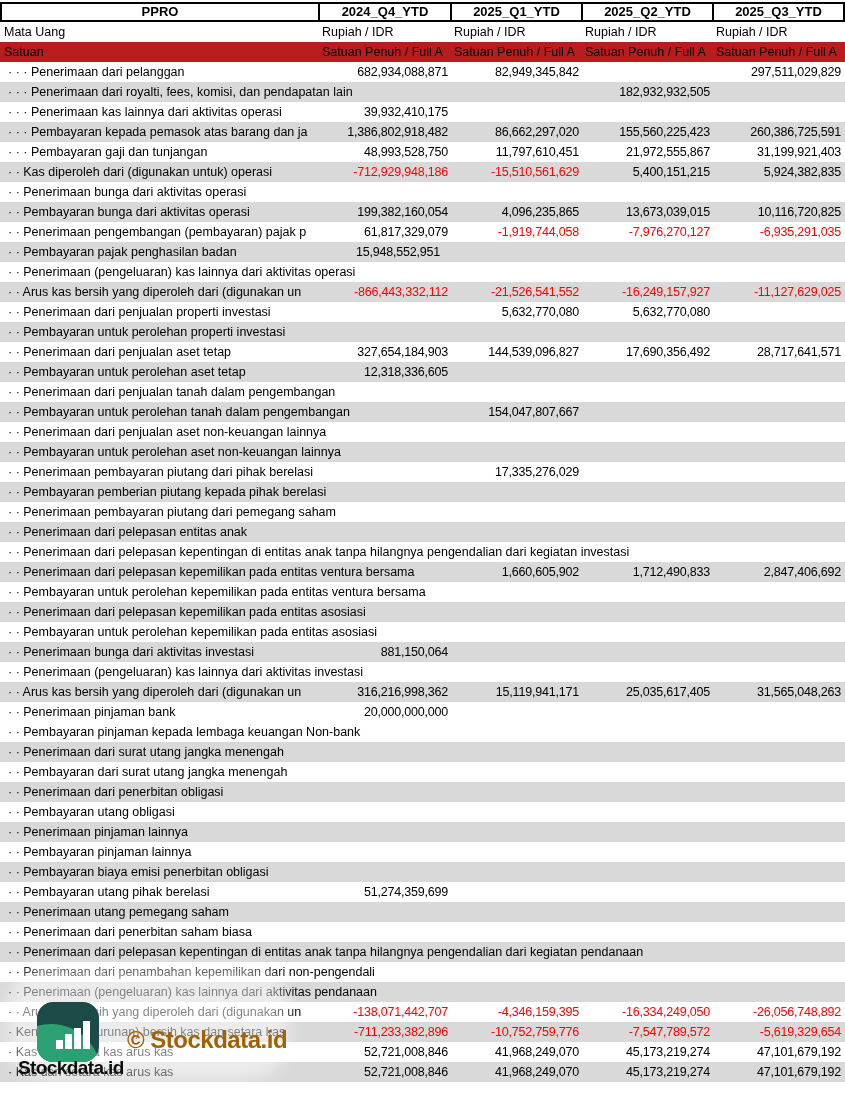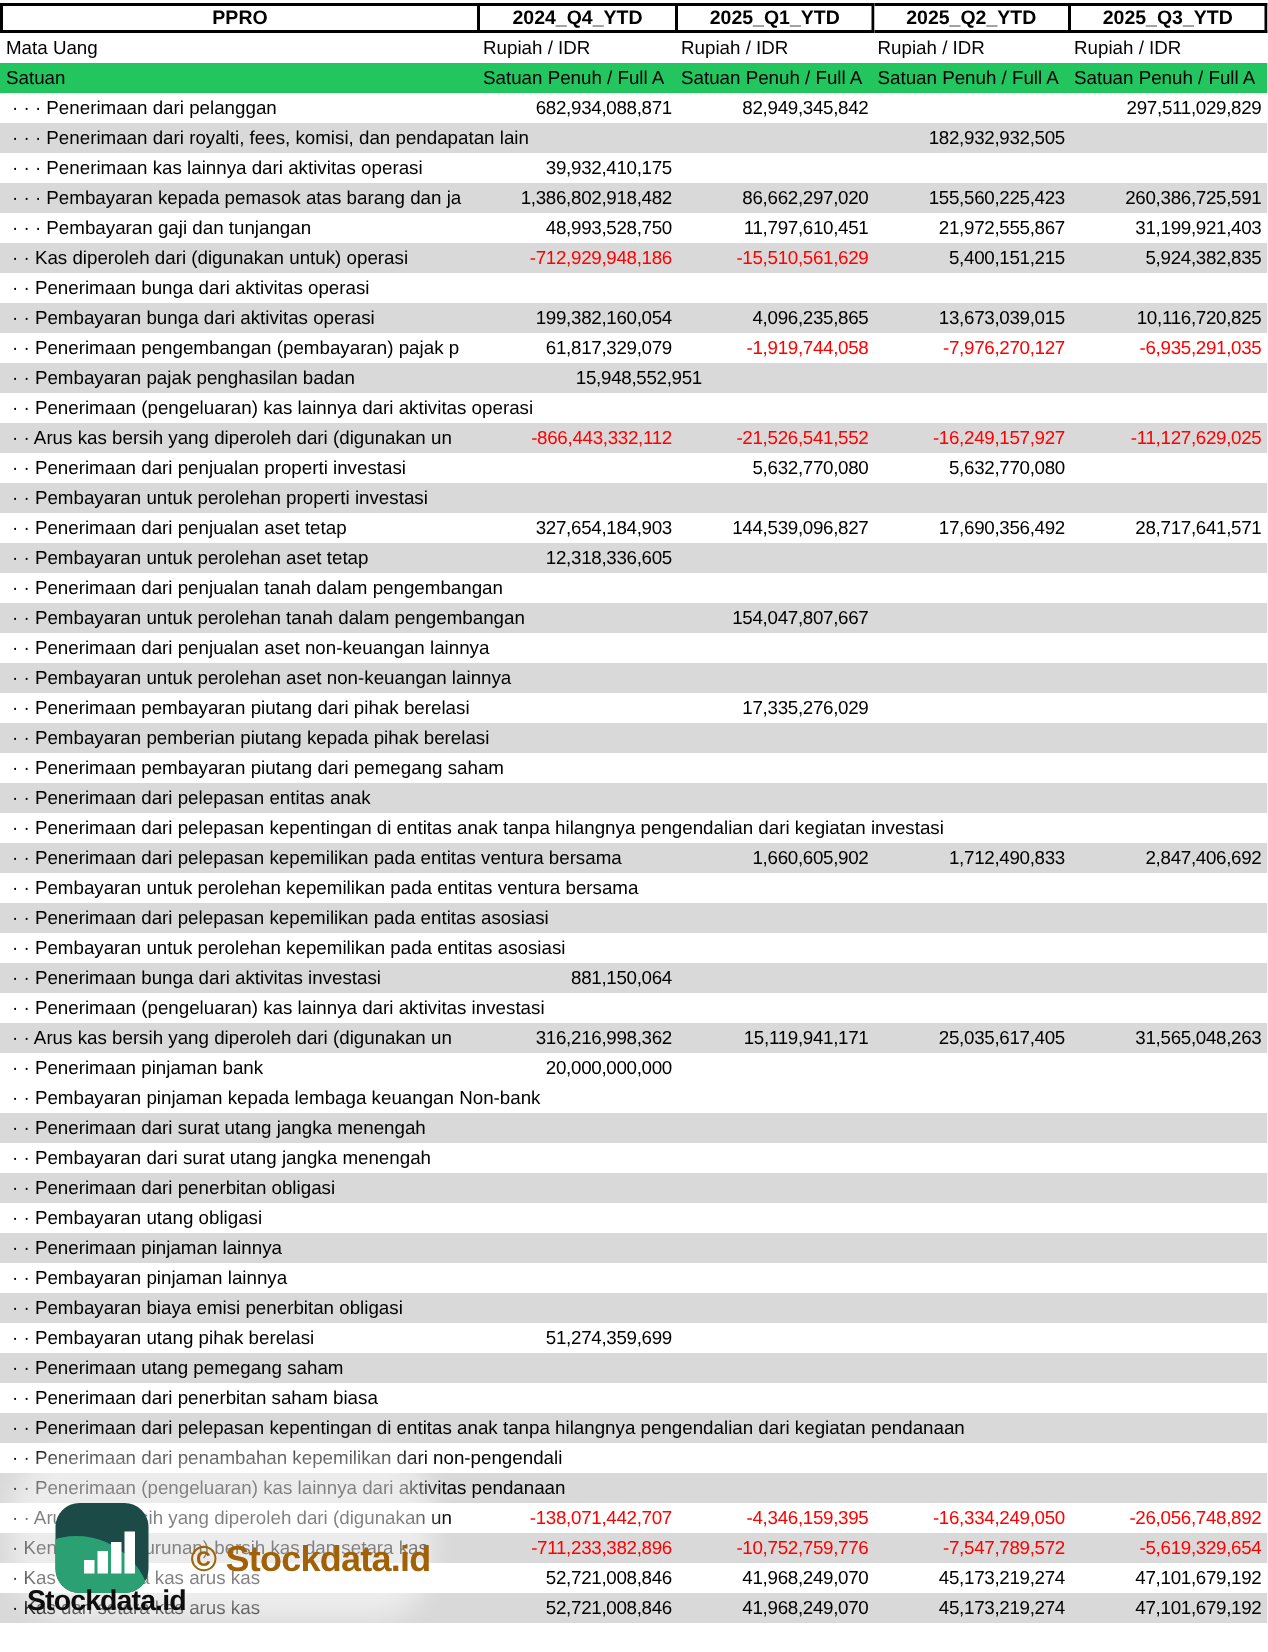--- a/index.html
+++ b/index.html
@@ -15,21 +15,21 @@
     background:#fff;font-weight:bold;font-size:13px;text-align:center;line-height:16px;
     white-space:nowrap;overflow:hidden;
   }
   .hc0{left:0;width:320px;border-left:2px solid #000;}
   .hc1{left:320px;width:132px;}
   .hc2{left:452px;width:131px;}
   .hc3{left:583px;width:131px;}
   .hc4{left:714px;width:131px;}
   
   .meta-row{position:relative;height:20px;line-height:20px;white-space:nowrap;}
-  .meta-row.gray{background:#22c55e;}
+  .meta-row.gray{background:#b91c1c;}
   .mlabel{position:absolute;left:0;top:0;height:20px;padding-left:4px;}
   .mval{position:absolute;top:0;height:20px;box-sizing:border-box;padding-left:2px;overflow:hidden;}
   .mv1{left:320px;width:132px;}
   .mv2{left:452px;width:131px;}
   .mv3{left:583px;width:131px;}
   .mv4{left:714px;width:131px;}
   
   #rows .row{position:relative;height:20px;line-height:20px;white-space:nowrap;background:#fff;}
   #rows .row.stripe{background:#d9d9d9;}
   .label{position:absolute;left:0;top:0;height:20px;box-sizing:border-box;padding-left:8px;overflow:hidden;}
@@ -137,21 +137,21 @@
       </div>
       <div class="row">
         <div class="label" style="width: 320px;">· · Penerimaan pengembangan (pembayaran) pajak p</div>
         <div class="val" style="left: 320px; width: 128px;">61,817,329,079</div>
         <div class="val neg" style="left: 452px; width: 127px;">-1,919,744,058</div>
         <div class="val neg" style="left: 583px; width: 127px;">-7,976,270,127</div>
         <div class="val neg" style="left: 714px; width: 127px;">-6,935,291,035</div>
       </div>
       <div class="row stripe">
         <div class="label" style="width: 320px;">· · Pembayaran pajak penghasilan badan</div>
-        <div class="val" style="left: 340px; width: 128px;">15,948,552,951</div>
+        <div class="val" style="left: 312px; width: 128px;">15,948,552,951</div>
       </div>
       <div class="row">
         <div class="label" style="width: 753px;">· · Penerimaan (pengeluaran) kas lainnya dari aktivitas operasi</div>
       </div>
       <div class="row stripe">
         <div class="label" style="width: 320px;">· · Arus kas bersih yang diperoleh dari (digunakan un</div>
         <div class="val neg" style="left: 320px; width: 128px;">-866,443,332,112</div>
         <div class="val neg" style="left: 452px; width: 127px;">-21,526,541,552</div>
         <div class="val neg" style="left: 583px; width: 127px;">-16,249,157,927</div>
         <div class="val neg" style="left: 714px; width: 127px;">-11,127,629,025</div>

